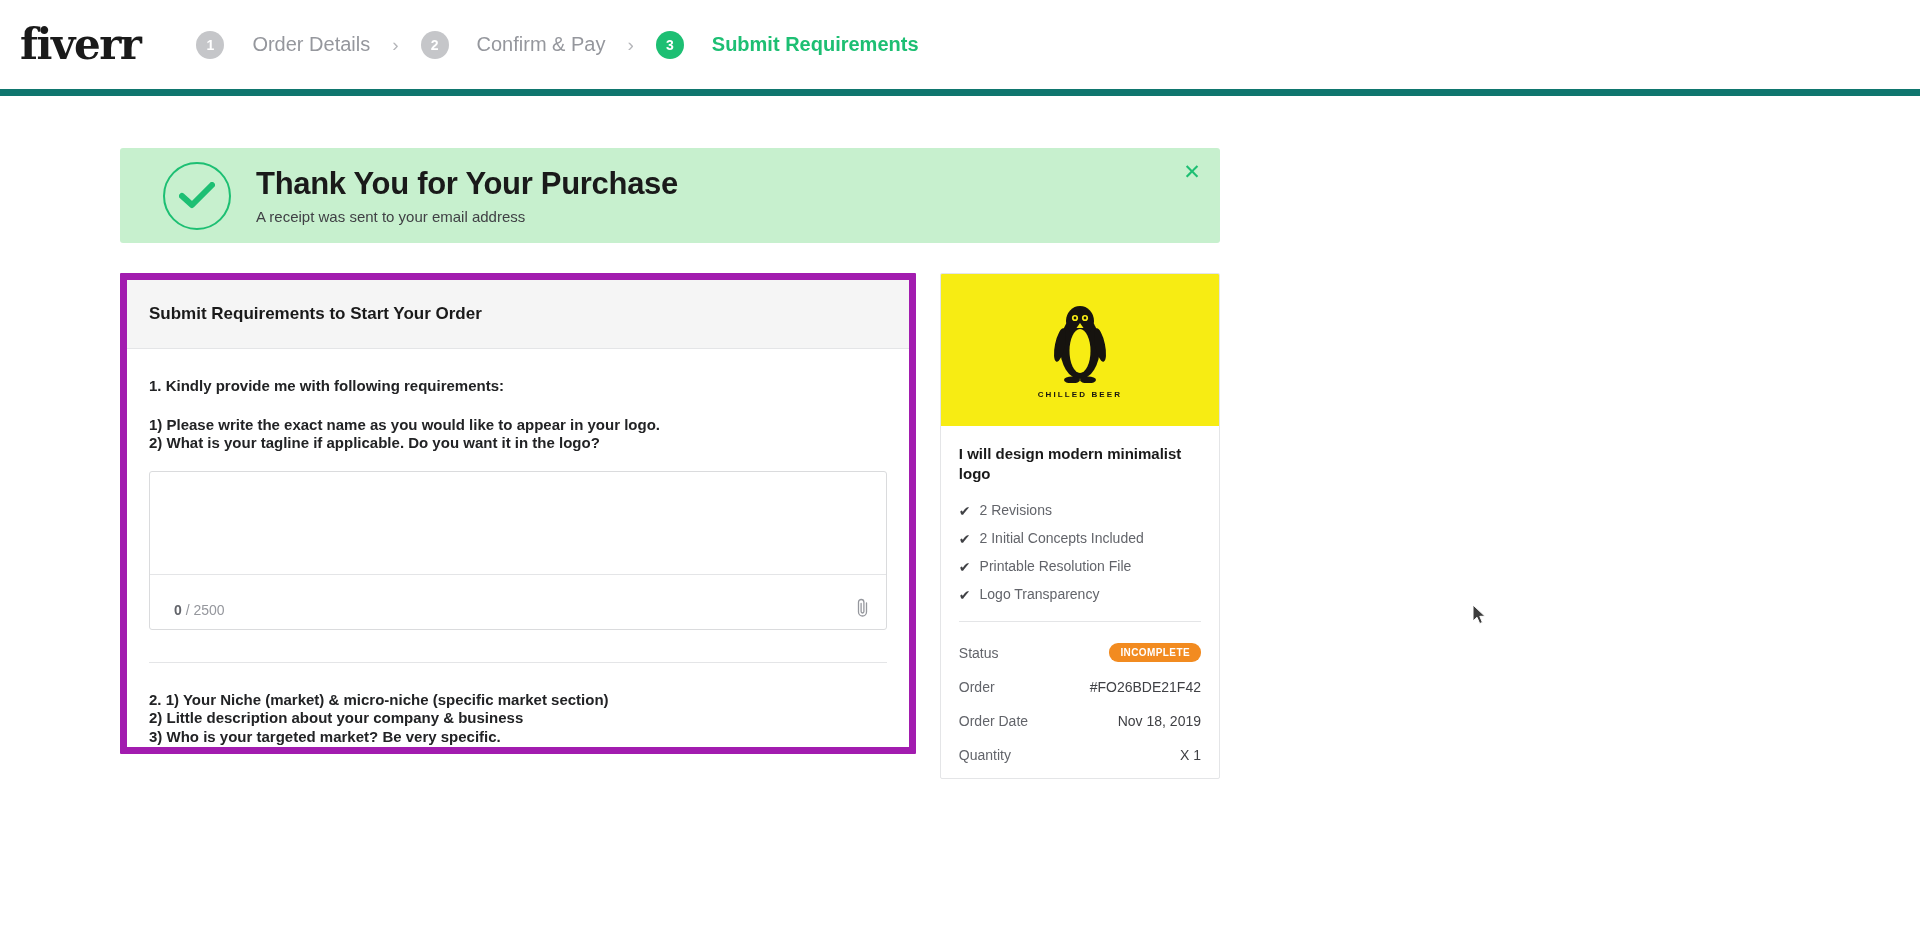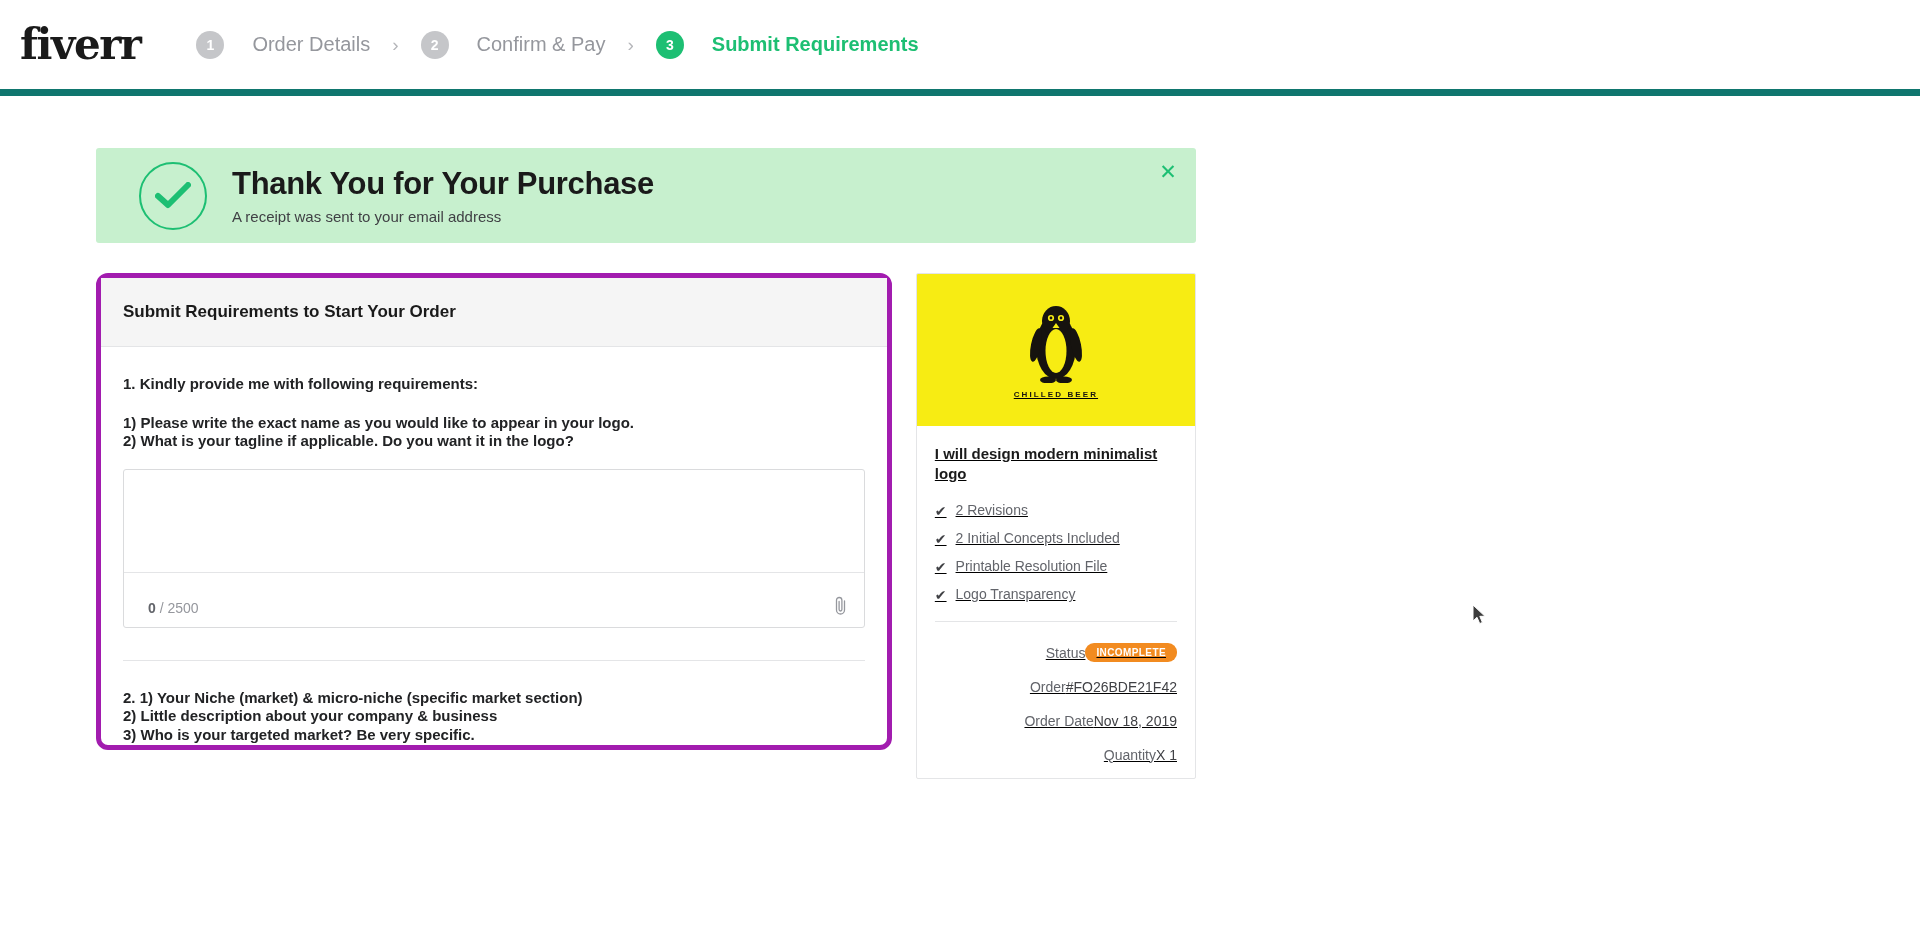--- a/index.html
+++ b/index.html
@@ -46,21 +46,21 @@
   }
   .step.active .step-label { color: #1dbf73; font-weight: bold; }
   .step-sep {
     margin: 0 22px; color: #b5b6ba; font-size: 19px;
   }
 
   
   .page { padding: 52px 0 0 0; }
   .container {
     width: 1100px;
-    margin-left: 96px;
+    margin-left: 120px;
   }
 
   
   .banner {
     position: relative;
     background: #c7f0ce;
     border-radius: 3px;
     height: 95px;
     display: flex;
     align-items: center;
@@ -85,27 +85,27 @@
     position: absolute; top: 12px; right: 16px;
     width: 24px; height: 24px;
     color: #1dbf73; font-size: 21px; line-height: 24px;
     text-align: center; cursor: pointer;
     font-family: "Liberation Sans", sans-serif;
   }
 
   
   .layout { display: flex; align-items: flex-start; }
   .main-col { width: 818px; }
-  .side-col { width: 288px; margin-left: 24px; text-decoration: underline; }
+  .side-col { width: 288px; margin-left: 24px; }
 
   
   .req-card {
-    border: 5px solid #a21caf;
+    border: 7px solid #a21caf;
     background: #fff;
-    border-radius: 12px;
+    border-radius: 1px;
   }
   .req-card-head {
     background: #f5f5f5;
     border-bottom: 1px solid #e4e5e7;
     padding: 24px 22px;
     font-size: 17px; font-weight: bold; color: #1a1a1a;
   }
   .req-card-body { padding: 28px 22px 0 22px; }
   .req-intro {
     font-size: 20px; font-weight: bold; color: #1a1a1a;
@@ -199,21 +199,21 @@
     font-size: 14px; line-height: 1.3;
     flex: none;
   }
   .gig-sep {
     border-top: 1px solid #e4e5e7;
     margin: 16px 0 0 0;
   }
   .gig-rows { padding: 14px 18px 6px 18px; }
   .gig-row {
     display: flex; align-items: center;
-    justify-content: flex-end;
+    justify-content: space-between;
     font-size: 14px;
     color: #62646a;
     height: 34px;
   }
   .gig-row .val { color: #404145; }
   .badge {
     background: #f28b20;
     color: #ffffff;
     font-size: 10px;
     font-weight: bold;

